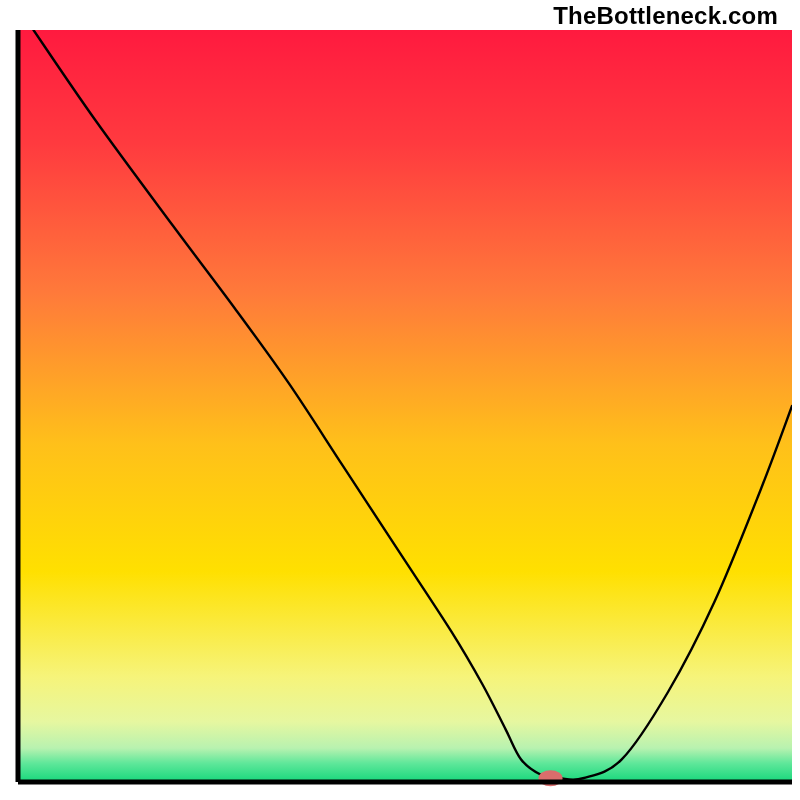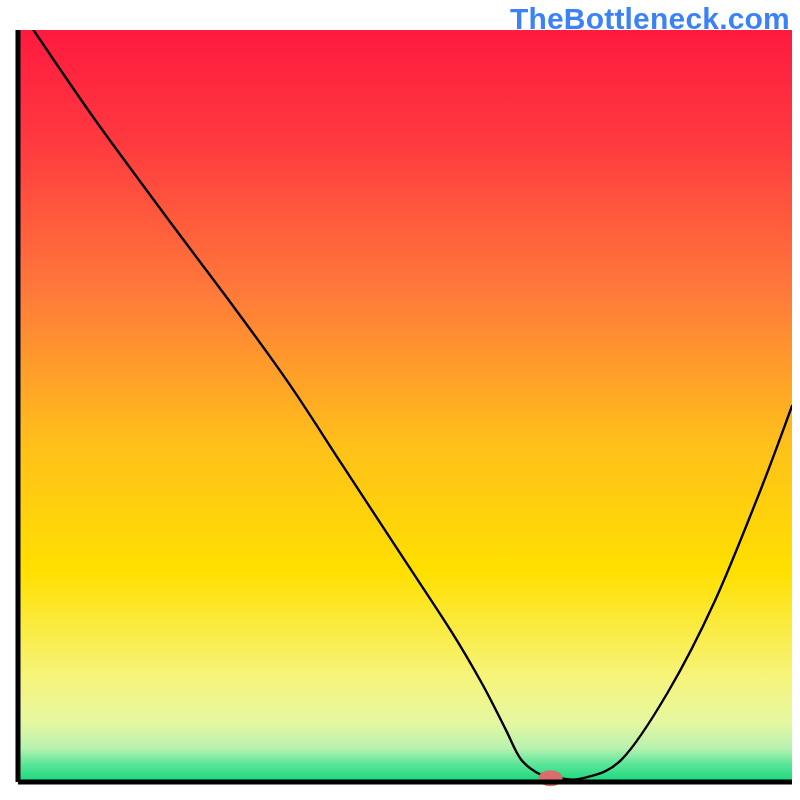--- a/index.html
+++ b/index.html
@@ -13,25 +13,25 @@
   .frame {
     position: absolute;
     left: 0;
     top: 0;
     width: 800px;
     height: 800px;
   }
   .watermark {
     position: absolute;
     top: 2px;
-    right: 10px;
+    right: 22px;
     font-family: Arial, Helvetica, sans-serif;
-    font-size: 30px;
+    font-size: 24px;
     font-weight: 600;
-    color: #3b82f6;
+    color: #000000;
     letter-spacing: 0.2px;
   }
   svg {
     display: block;
   }
 </style>
 </head>
 <body>
 
 <div class="frame">

